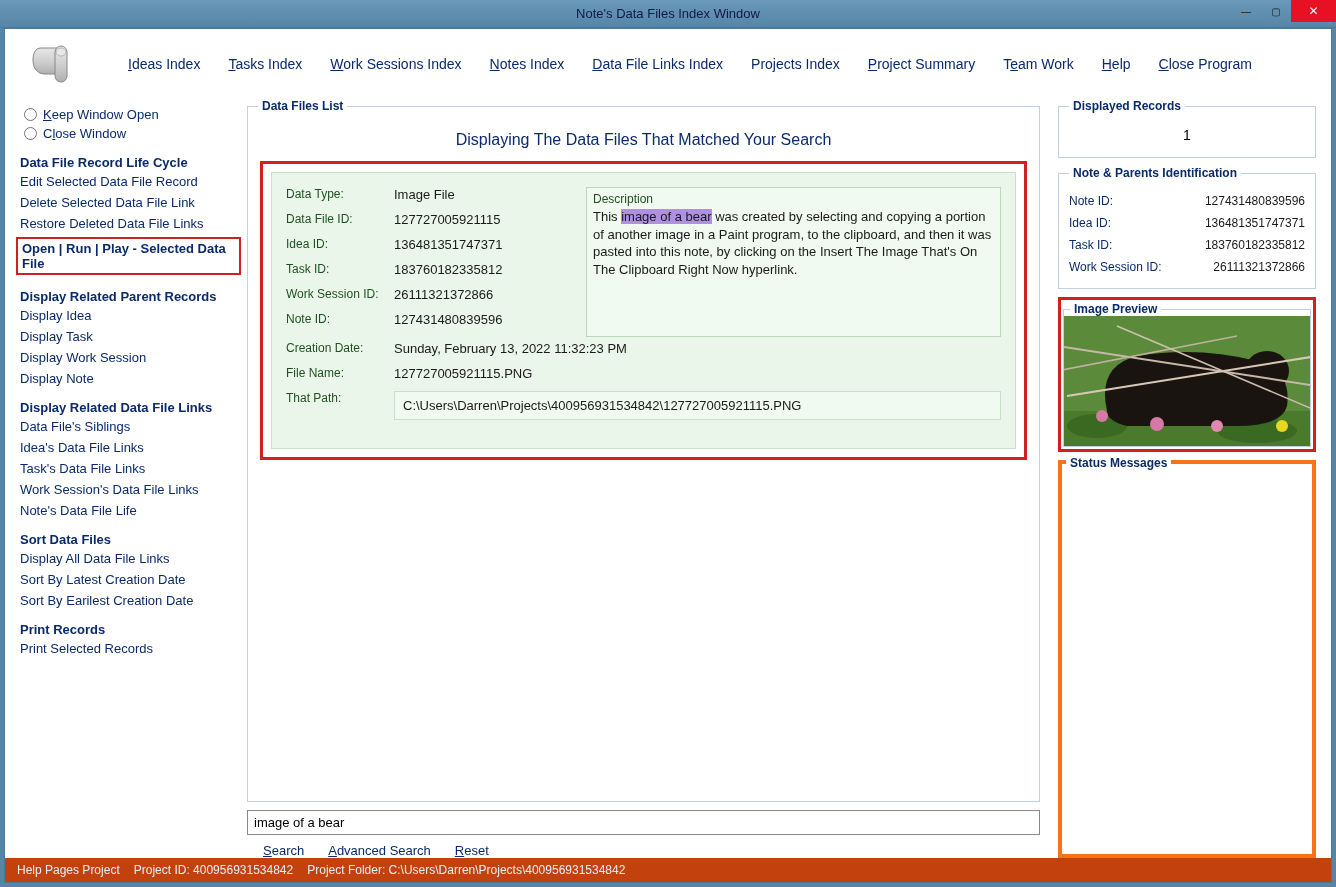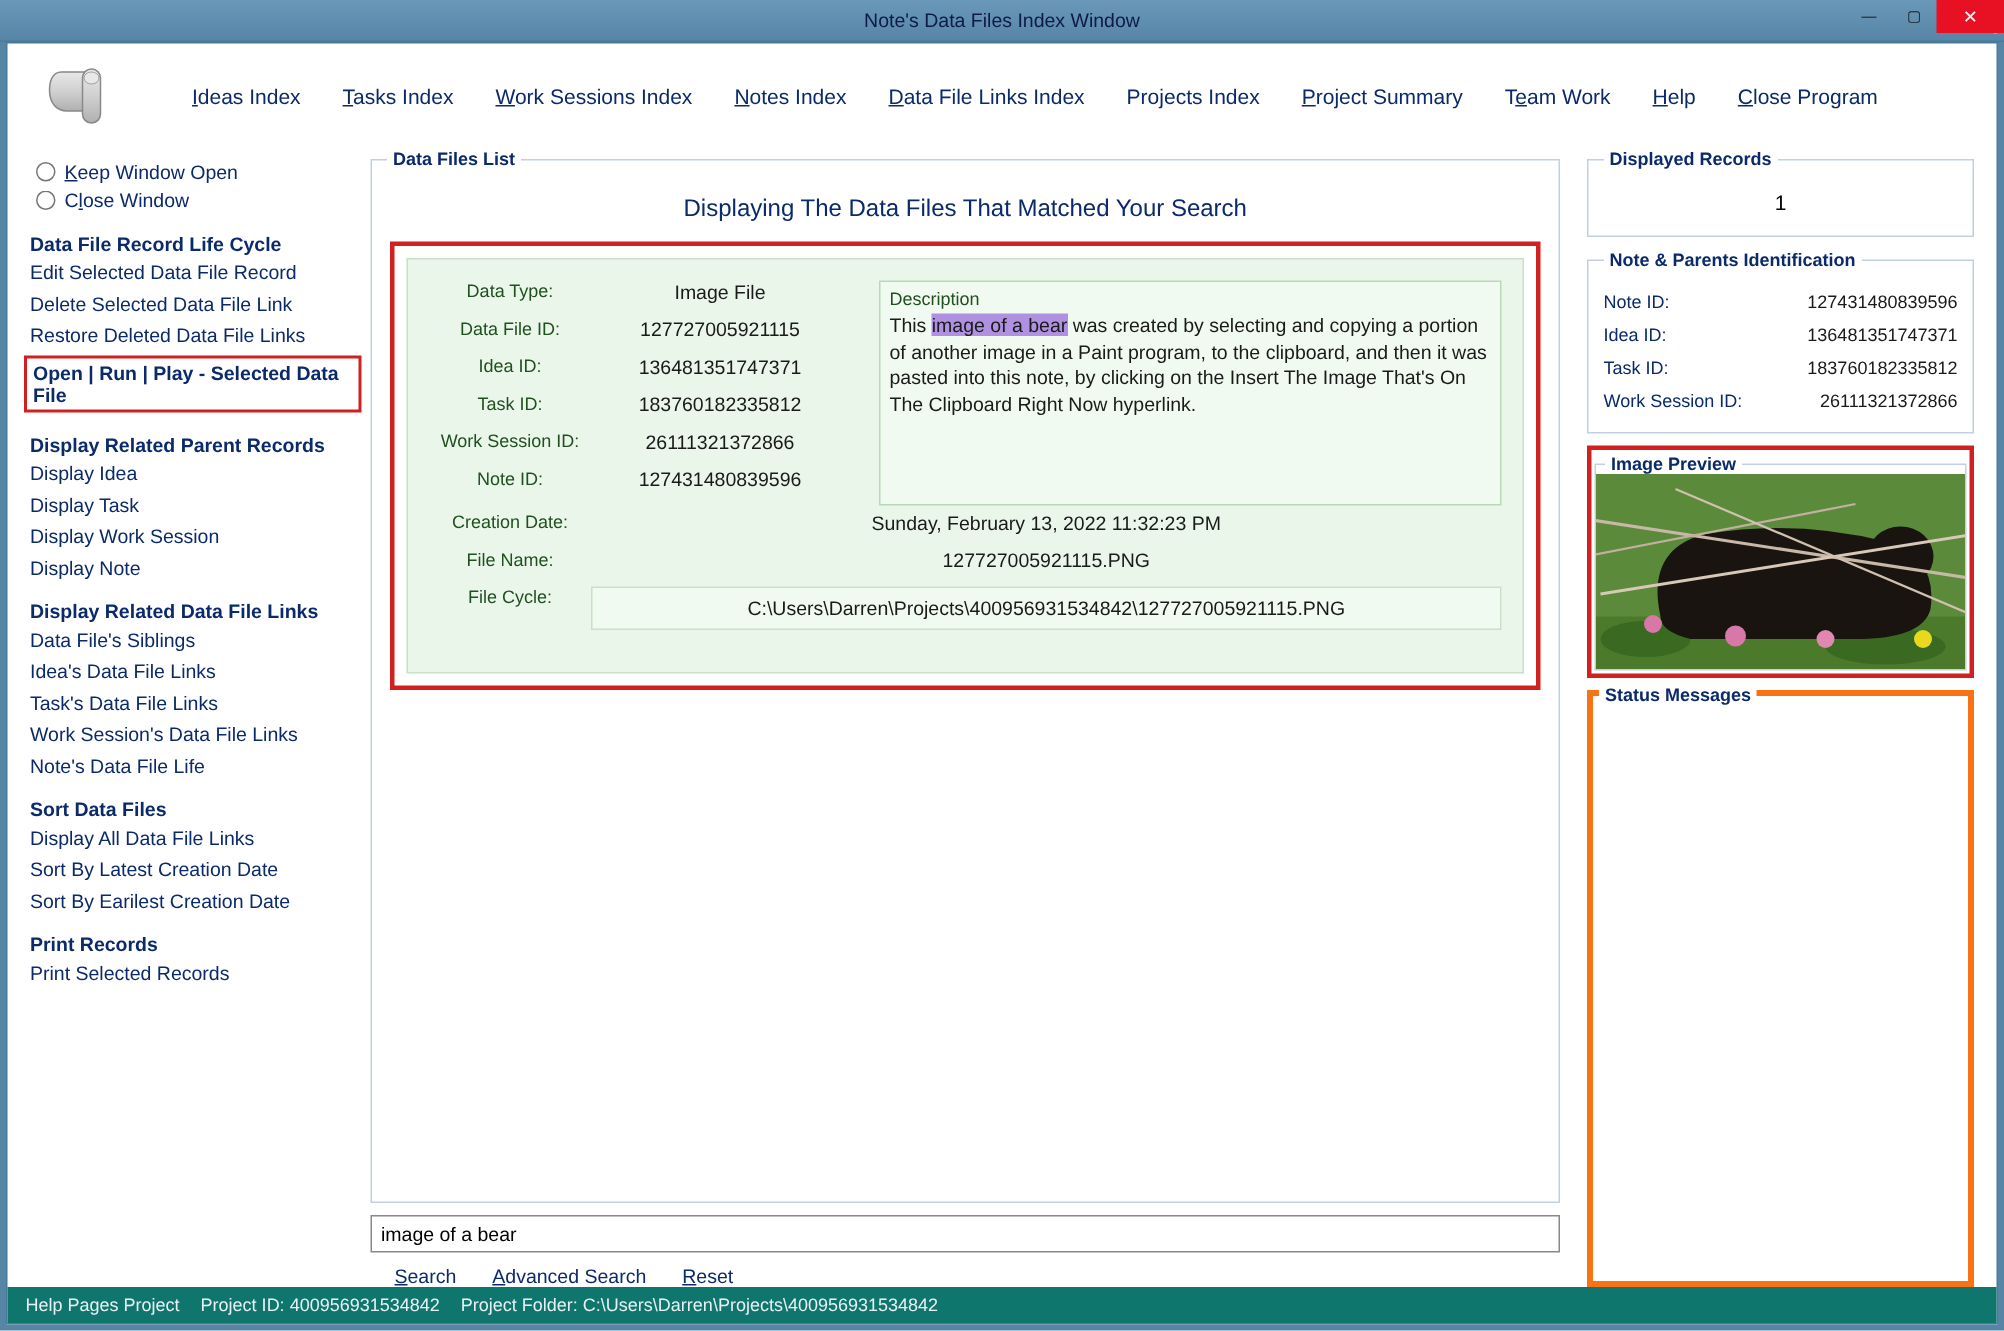--- a/index.html
+++ b/index.html
@@ -173,21 +173,21 @@
 .record-card-outer {
   border: 3px solid #d02020;
   padding: 8px;
   margin: 0 2px;
 }
 .record-card {
   background: #eaf6ea;
   border: 1px solid #c8e0c8;
   padding: 14px 14px 18px 14px;
 }
-.record-row { display: flex; margin-bottom: 10px; text-align: center; }
+.record-row { display: flex; margin-bottom: 10px; }
 .record-label {
   width: 108px;
   color: #205020;
   font-size: 12px;
 }
 .record-value {
   color: #1a1a1a;
   font-size: 13px;
   flex: 1;
 }
@@ -282,21 +282,21 @@
   font-weight: bold;
   position: relative;
   top: -14px;
   background: #fff;
   padding: 0 4px;
   margin-left: -2px;
 }
 
 .statusbar {
   height: 24px;
-  background: #0f766e;
+  background: #c2410c;
   color: #e8f0f5;
   font-size: 12px;
   display: flex;
   align-items: center;
   padding: 0 12px;
   gap: 14px;
 }
 
 .preview-svg { width: 100%; height: 100%; display:block; }
 </style>
@@ -429,21 +429,21 @@
             <div class="record-bottom">
               <div class="record-row">
                   <div class="record-label">Creation Date:</div>
                   <div class="record-value">Sunday, February 13, 2022   11:32:23 PM</div>
                 </div>
               <div class="record-row">
                   <div class="record-label">File Name:</div>
                   <div class="record-value">127727005921115.PNG</div>
                 </div>
               <div class="record-row">
-                  <div class="record-label">File Cycle:</div>
+                  <div class="record-label">That Path:</div>
                   <div class="file-path-box">C:\Users\Darren\Projects\400956931534842\127727005921115.PNG</div>
                 </div>
             </div>
           </div>
         </div>
       </fieldset>
 
       <div class="search-area">
         <input class="search-input" value="image of a bear" style="">
         <div class="search-links">

